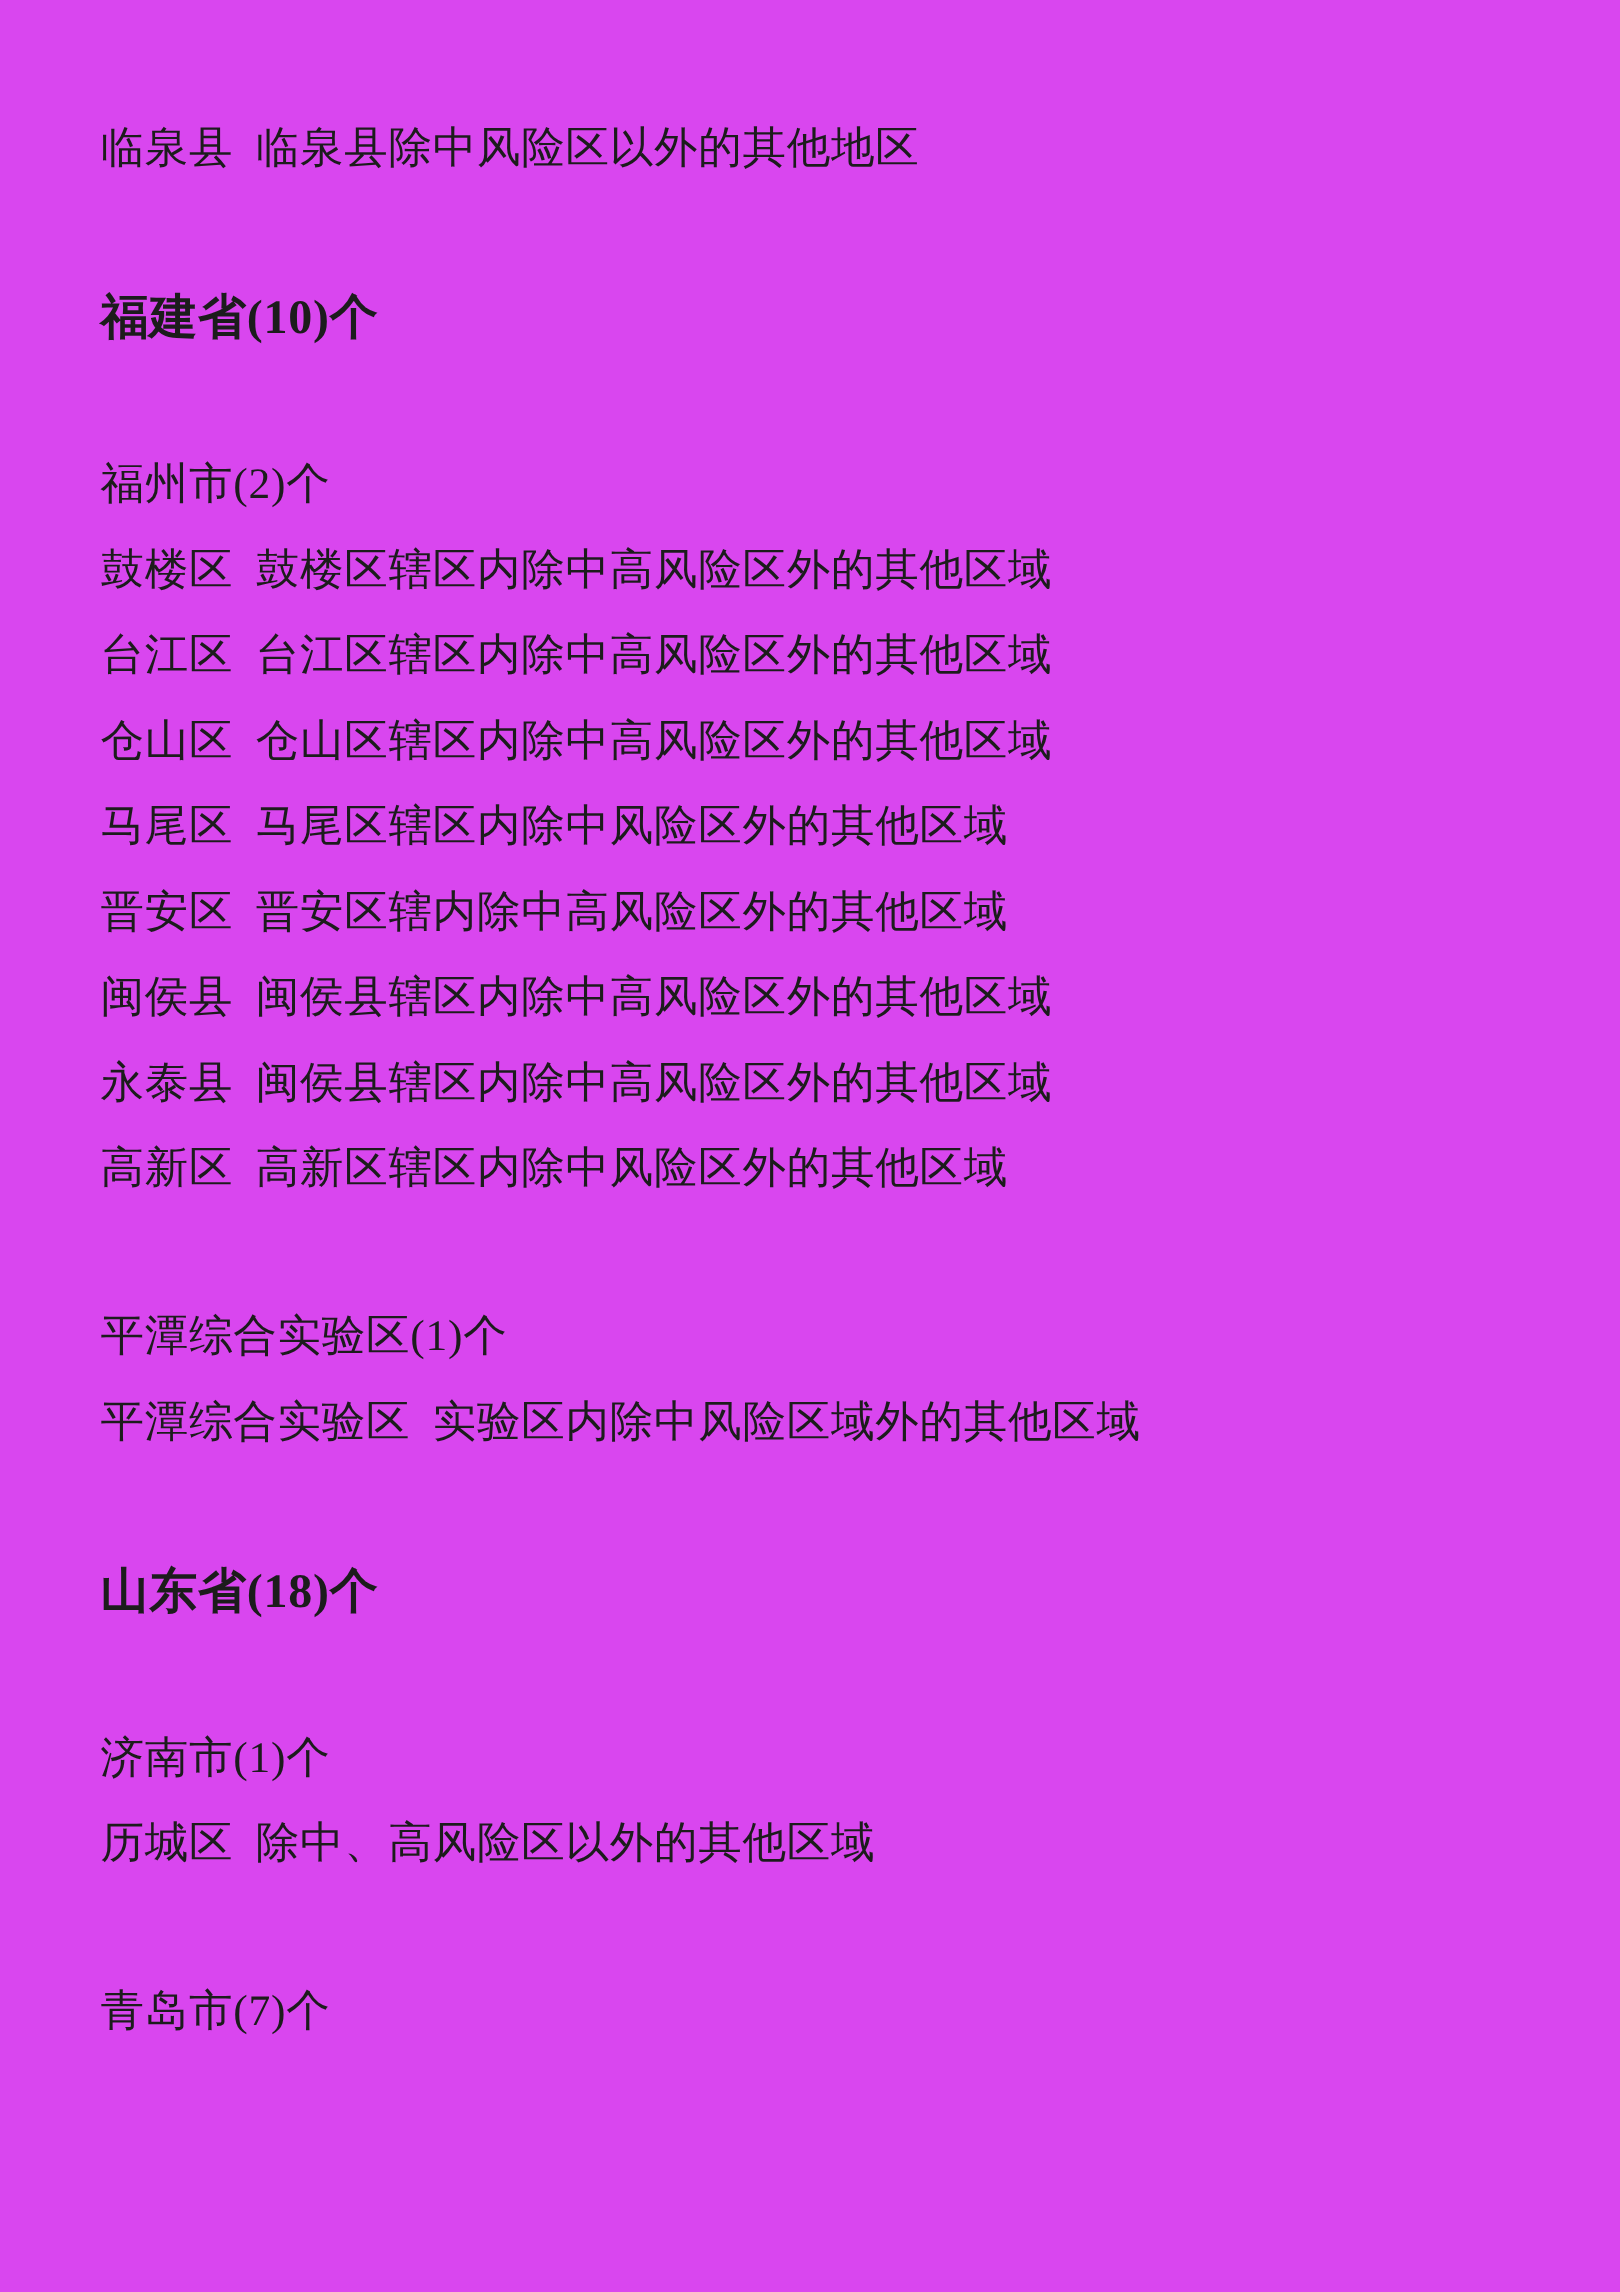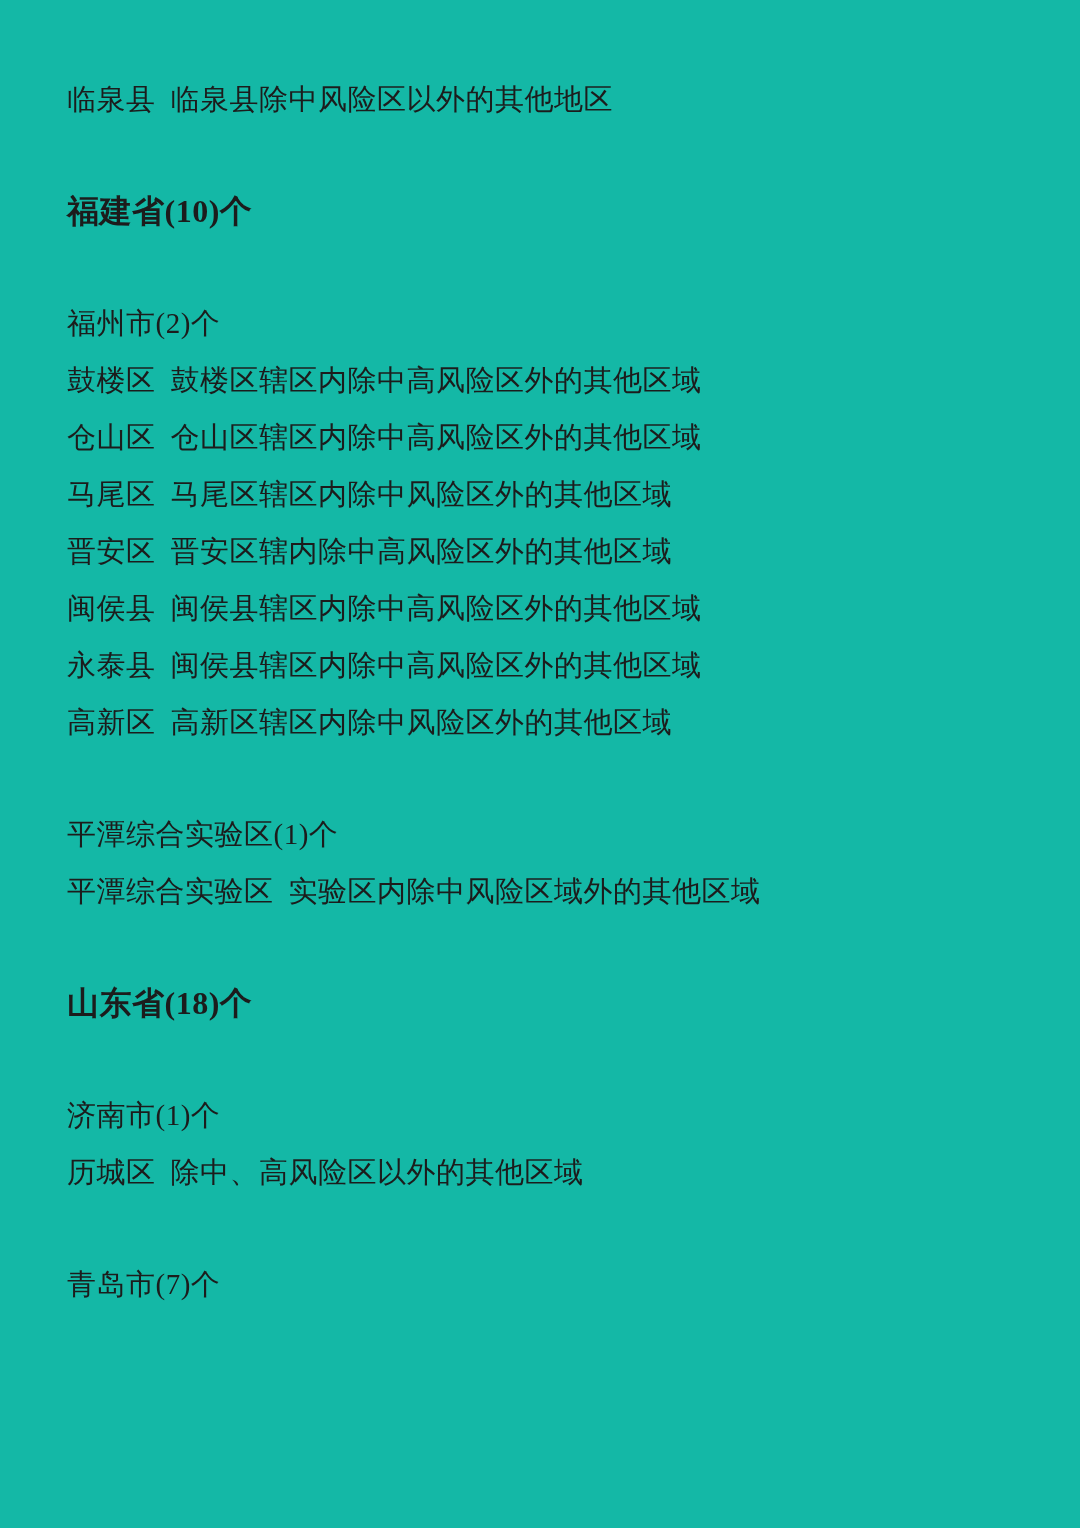--- a/index.html
+++ b/index.html
@@ -12,21 +12,21 @@
     height: 1528px;
     overflow: hidden;
     font-family: "Liberation Serif", "DejaVu Serif", serif;
     color: #1c1c1c;
   }
   .doc {
     box-sizing: border-box;
     width: 1080px;
     height: 1528px;
     padding: 71px 40px 0 67px;
-    background: #14b8a6;
+    background: #d946ef;
   }
   .line {
     font-size: 29px;
     line-height: 57px;
     white-space: nowrap;
     letter-spacing: 0.5px;
   }
   .gap {
     margin-top: 55px;
   }
@@ -49,20 +49,23 @@
   <div class="line entry">
     <span class="d-name">临泉县</span><span class="d-desc">临泉县除中风险区以外的其他地区</span>
   </div>
 
   <div class="line province gap">福建省(10)个</div>
 
   <div class="line city gap">福州市(2)个</div>
 
   <div class="line entry">
     <span class="d-name">鼓楼区</span><span class="d-desc">鼓楼区辖区内除中高风险区外的其他区域</span>
+  </div>
+  <div class="line entry">
+    <span class="d-name">台江区</span><span class="d-desc">台江区辖区内除中高风险区外的其他区域</span>
   </div>
   <div class="line entry">
     <span class="d-name">仓山区</span><span class="d-desc">仓山区辖区内除中高风险区外的其他区域</span>
   </div>
   <div class="line entry">
     <span class="d-name">马尾区</span><span class="d-desc">马尾区辖区内除中风险区外的其他区域</span>
   </div>
   <div class="line entry">
     <span class="d-name">晋安区</span><span class="d-desc">晋安区辖内除中高风险区外的其他区域</span>
   </div>

